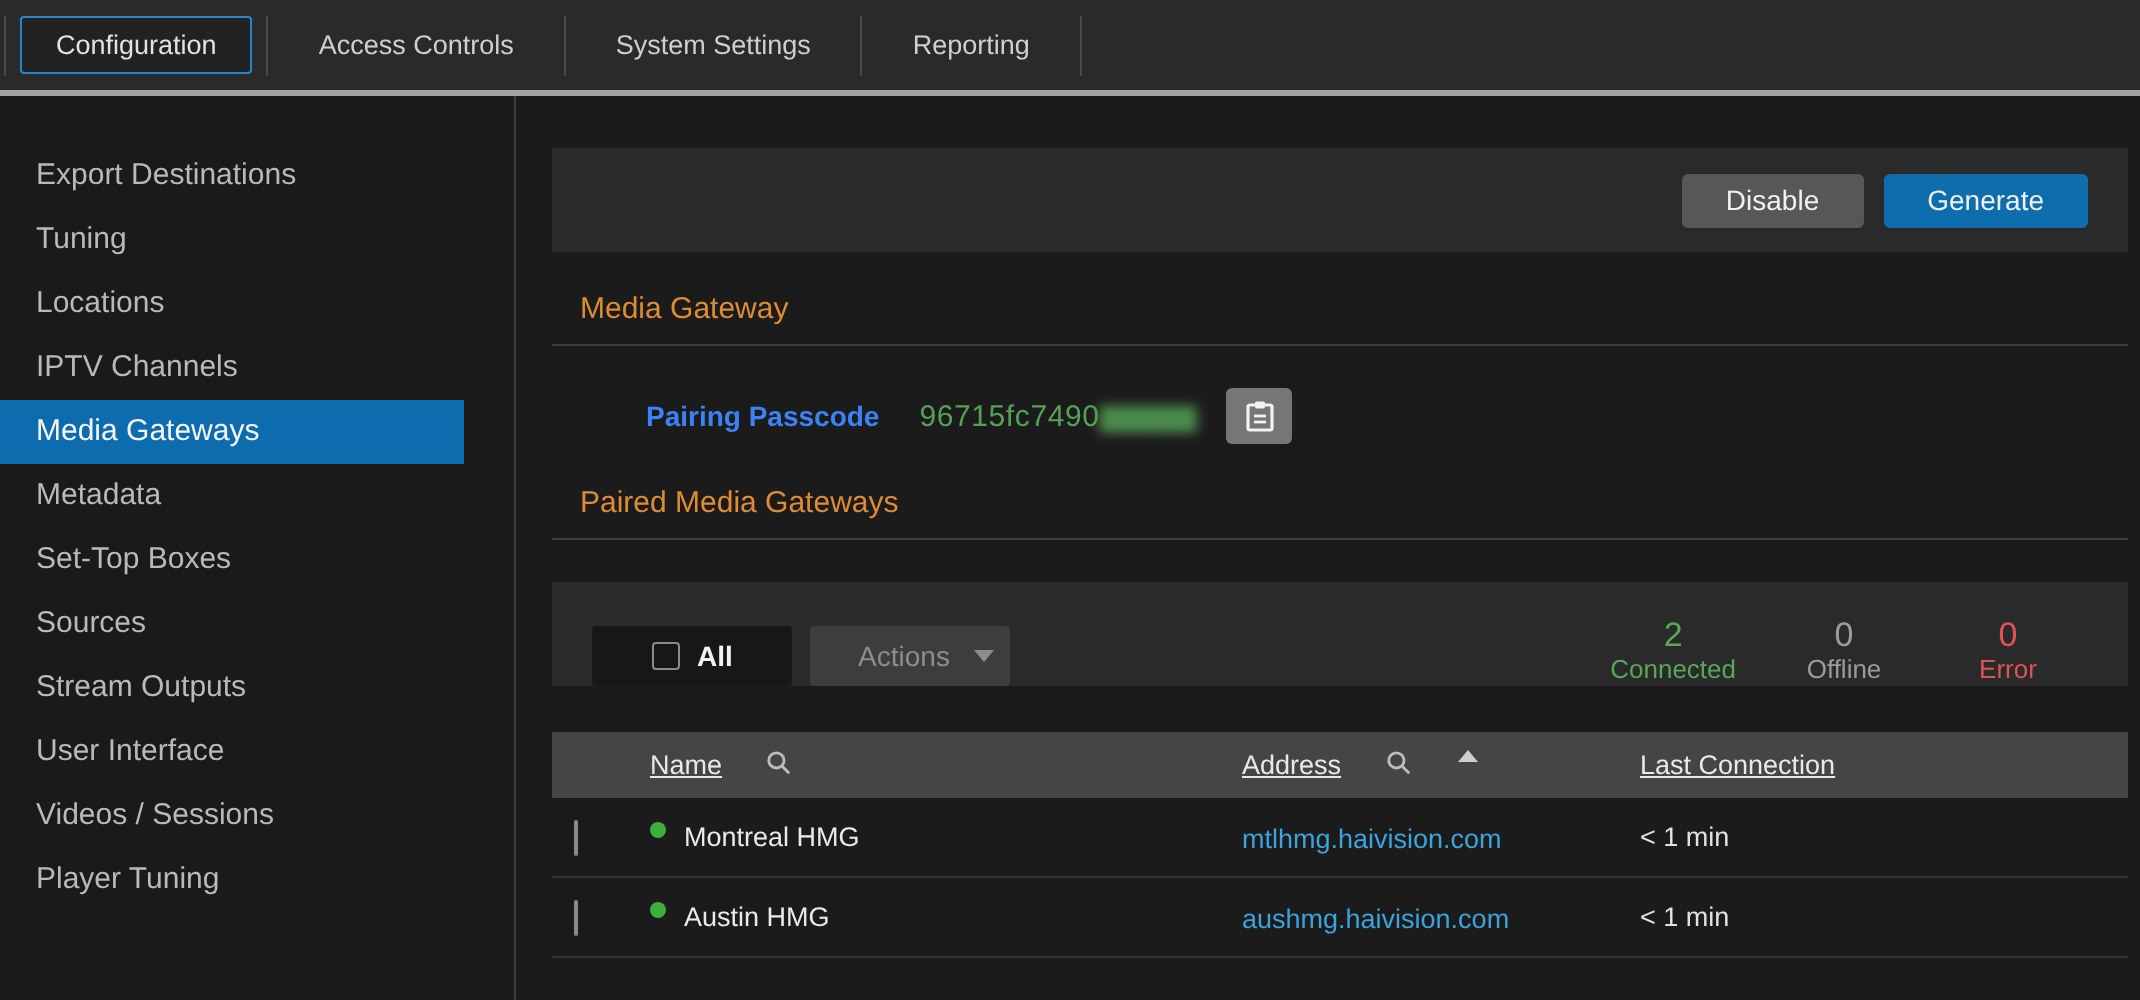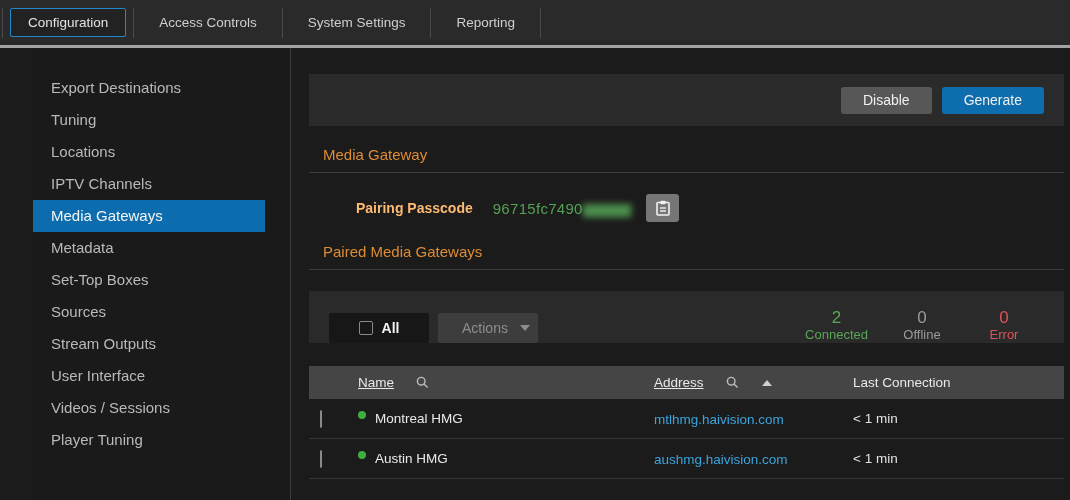--- a/index.html
+++ b/index.html
@@ -23,21 +23,21 @@
     padding:6px 17px; margin:0 7px;
     font-size:13.5px; color:#cfcfcf;
     border:1px solid transparent; border-radius:2px;
     cursor:pointer; white-space:nowrap;
   }
   .nav-tab.active {
     border-color:#2287cb; background:rgba(0,0,0,0.18); color:#e2e2e2;
   }
 
   
-  .app { display:flex; height:452px;margin-left:33px; }
+  .app { display:flex; height:452px; }
   .sidebar {
     width:258px; flex:none;
     border-right:1px solid #3d3d3d;
     padding-top:24px; background:#1b1a1a;
   }
   .side-item {
     height:32px; line-height:32px;
     padding-left:18px; margin-right:25px;
     font-size:15px; color:#b9b9b9;
     cursor:pointer; white-space:nowrap;
@@ -64,21 +64,21 @@
     color:#de8c34; font-size:15px;
     padding:20px 0 9px 14px;
     border-bottom:1px solid #3d3d3d;
   }
 
   
   .pairing-row {
     margin-top:20px; padding-left:47px;
     display:flex; align-items:center; height:30px;
   }
-  .pairing-label { color:#fdba74; font-weight:700; font-size:14px; }
+  .pairing-label { color:#3b82f6; font-weight:700; font-size:14px; }
   .passcode { color:#54a156; font-size:15px; margin-left:20px; letter-spacing:0.3px; }
   .passcode .redacted { filter:blur(3px); opacity:0.85; font-size:11px; letter-spacing:-1px; }
   .copy-btn {
     margin-left:16px; width:33px; height:28px;
     background:#767676; border:none; border-radius:3px;
     display:flex; align-items:center; justify-content:center; cursor:pointer;
   }
 
   
   .list-toolbar {
@@ -117,21 +117,21 @@
   
   .gw-table { margin-top:23px; }
   .t-row {
     display:grid;
     grid-template-columns:38px 296px 199px 1fr;
     align-items:center; padding-left:11px;
   }
   .t-head {
     background:#464545; height:33px; color:#e9e9e9; font-size:13.5px;
   }
-  .t-head .col { display:flex; align-items:center; gap:22px; }
+  .t-head .col { display:flex; gap:22px;text-decoration:underline; }
   .t-head .col-label { text-decoration:underline; cursor:pointer; }
   .sort-asc {
     width:0; height:0; border-left:5px solid transparent;
     border-right:5px solid transparent; border-bottom:6px solid #cfcfcf;
     margin-left:1px;
   }
   .t-body .t-row { height:40px; border-bottom:1px solid #343434; background:#1c1b1b; }
   .name-cell { display:flex; align-items:flex-start; gap:9px; color:#eaeaea; font-size:13.5px; }
   .status-dot { width:8px; height:8px; border-radius:50%; background:#3fae3f; flex:none; }
   .addr-link { color:#3aa4dd; font-size:13.5px; text-decoration:none; cursor:pointer; }

